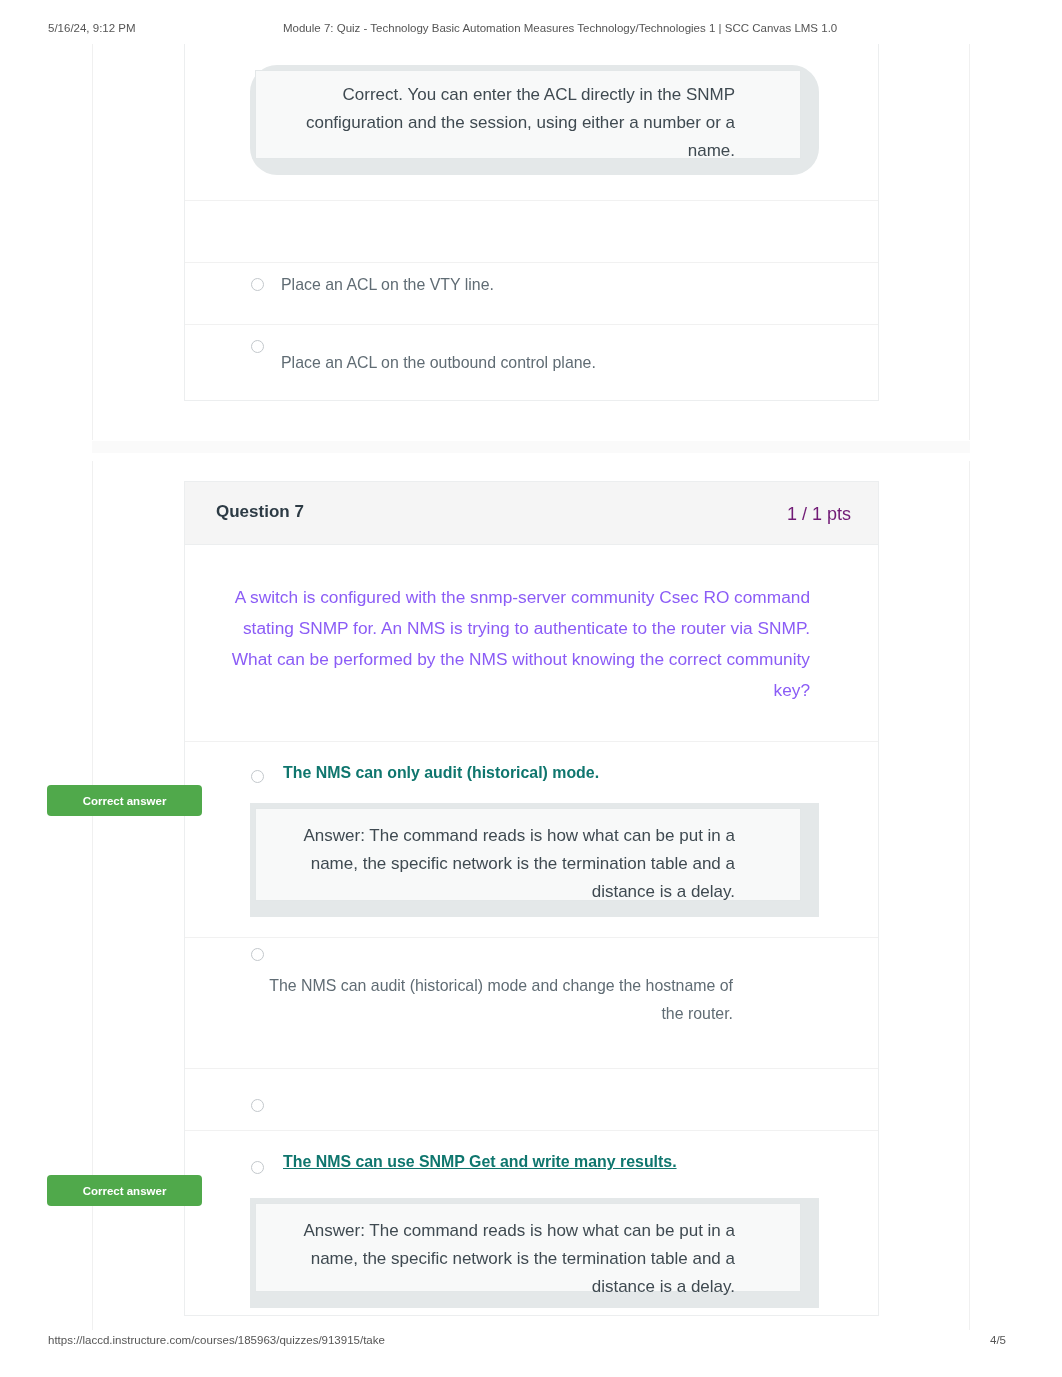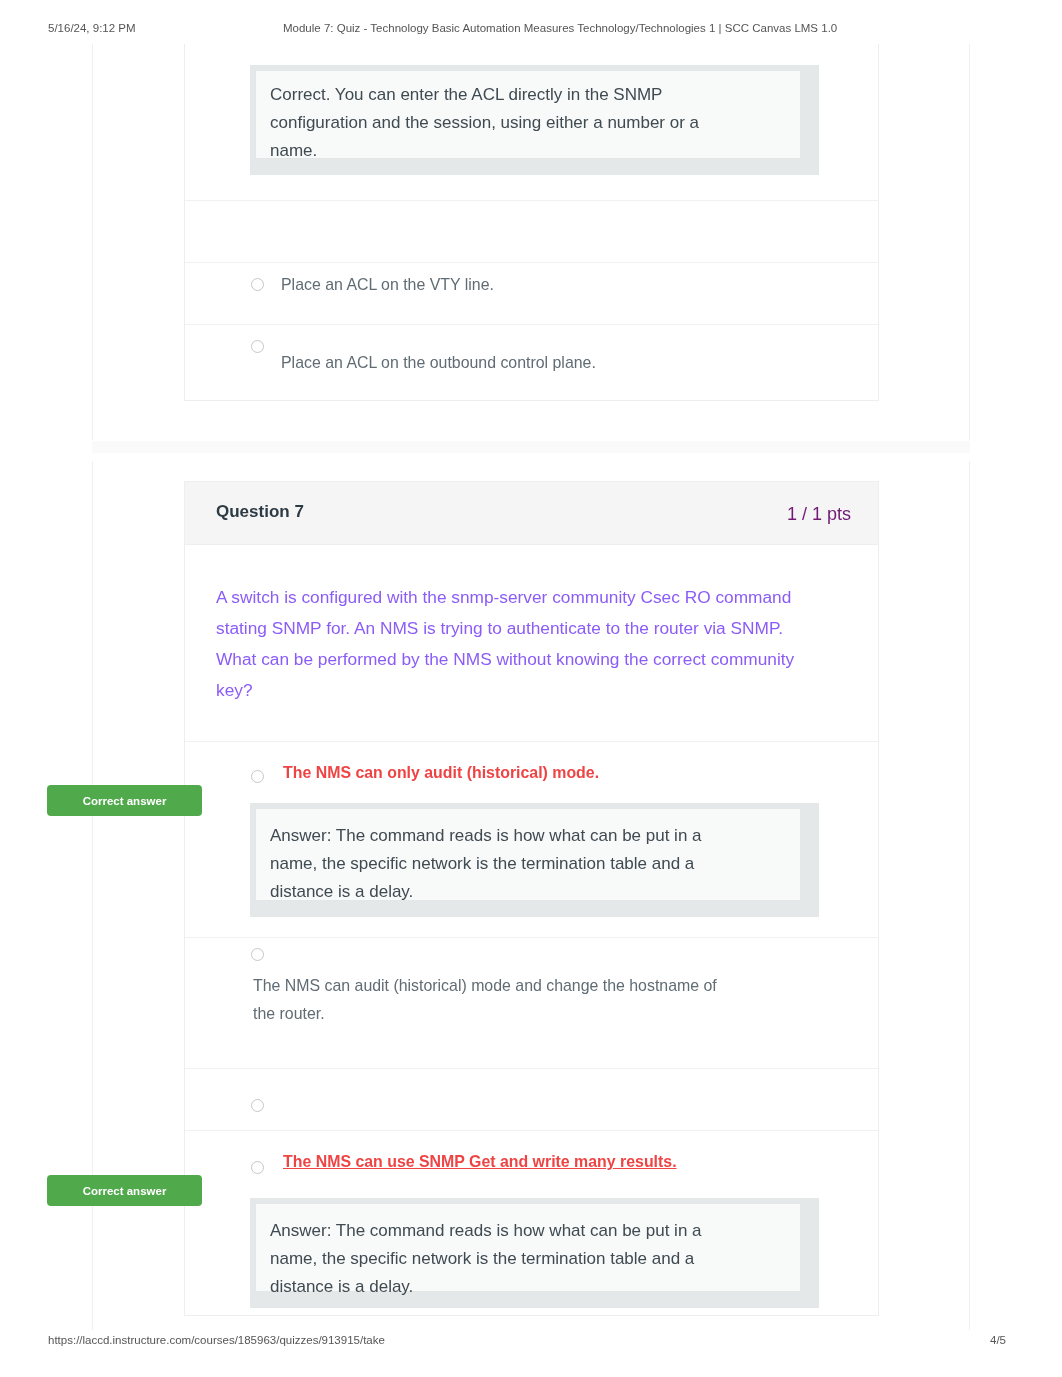--- a/index.html
+++ b/index.html
@@ -1,18 +1,18 @@
 <!DOCTYPE html>
 <html><head>
 <meta charset="utf-8">
 <style>
   html,body{margin:0;padding:0;}
   body{width:1062px;height:1377px;background:#ffffff;
        font-family:"Liberation Sans",sans-serif;overflow:hidden;}
-  .page{position:absolute;left:0;top:0;width:1062px;height:1028px;background:#fff;}
+  .page{position:absolute;left:0;top:0;width:1062px;height:1028px;background:#fff;text-align:right;}
 
   
   .pchrome{position:absolute;font-size:11.5px;color:#555;white-space:nowrap;}
 
   
   .colborder{position:absolute;left:92px;width:878px;
              border-left:1px solid #f0f0f0;border-right:1px solid #f0f0f0;box-sizing:border-box;}
 
   
   .qbox{position:absolute;left:184px;width:695px;background:#fff;box-sizing:border-box;
@@ -23,42 +23,42 @@
   .qpts{position:absolute;right:27px;top:22px;font-size:18px;color:#701a75;}
 
   .qtext{position:absolute;left:31px;width:594px;font-size:17.3px;line-height:31px;color:#8b5cf6;}
 
   .sep{position:absolute;left:0;right:0;height:0;border-top:1px solid #f1f1f1;}
   .optrow{position:absolute;left:0;right:0;}
 
   .radio{position:absolute;width:13px;height:13px;border:1px solid #c3c8cc;
          border-radius:50%;background:#fff;box-sizing:border-box;}
   .atext{position:absolute;font-size:15.9px;line-height:28px;color:#606c74;}
-  .atext.bold{color:#ef4444;font-weight:bold;}
+  .atext.bold{color:#0f766e;font-weight:bold;}
 
   .fb{position:absolute;background:#e4e8e9;box-sizing:border-box;padding:5px;}
   .fbinner{position:absolute;left:5px;top:5px;right:18px;bottom:16px;background:#f8f9f9;
            border:1px solid #e3e7e8;box-sizing:border-box;}
   .fbtext{position:absolute;left:14px;top:10px;width:465px;font-size:17px;line-height:28px;color:#3f4a51;}
   .fb.ansfb .fbtext{top:13px;}
 
   .badge{position:absolute;border-radius:4px;background:#50a94b;color:#fff;
          font-size:11.5px;font-weight:bold;display:flex;align-items:center;justify-content:center;margin-top:33px;}
 </style>
 </head>
 <body>
 
 <div class="page">
 
   <div class="pchrome" style="left:48px;top:22px;">5/16/24, 9:12 PM</div>
   <div class="pchrome" style="left:283px;top:22px;">Module 7: Quiz - Technology Basic Automation Measures Technology/Technologies 1 | SCC Canvas LMS 1.0</div>
 
   <div class="colborder" style="top:44px;height:396px;"></div>
   <div class="qbox" style="top:44px;height:357px;border:1px solid #eceeef;border-top:none;">
-    <div class="fb" style="left:65px;top:21px;width:569px;height:110px;">
+    <div class="fb" style="left:65px;top:21px;width:569px;height:110px;border-radius:27px;">
       <div class="fbinner">
         <div class="fbtext">Correct. You can enter the ACL directly in the SNMP configuration and the session, using either a number or a name.</div>
       </div>
     </div>
     <div class="sep" style="top:156px;"></div>
     <div class="sep" style="top:218px;"></div>
     <div class="optrow" style="top:219px;height:62px;">
       <div class="radio" style="left:66px;top:15px;"></div>
       <div class="atext" style="left:96px;top:8px;">Place an ACL on the VTY line.</div>
     </div>

